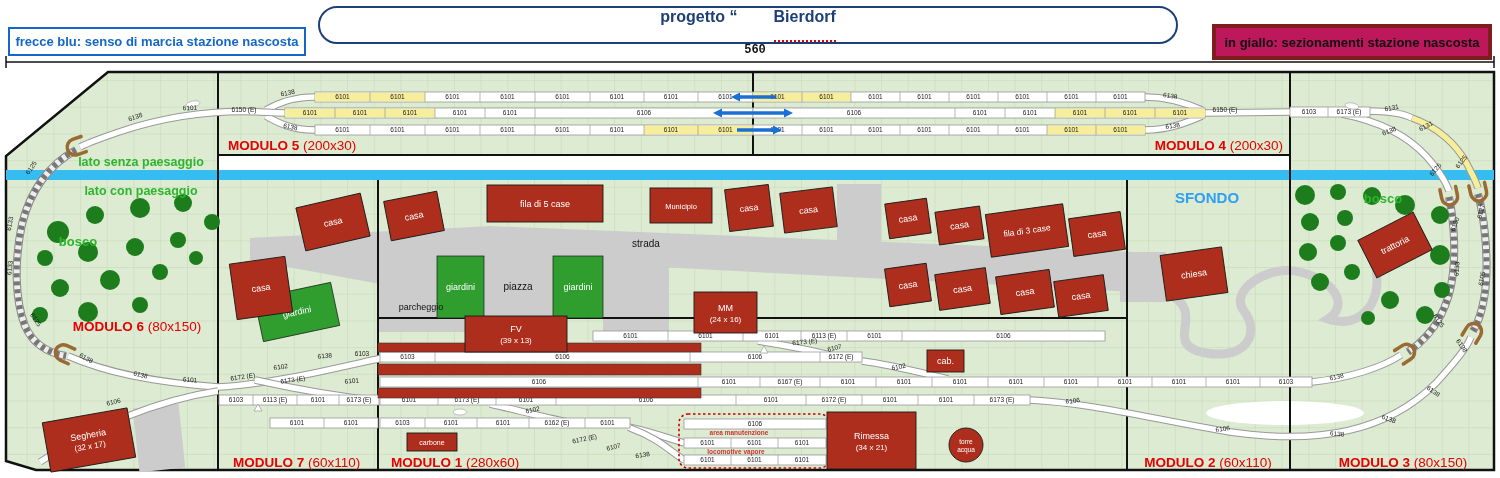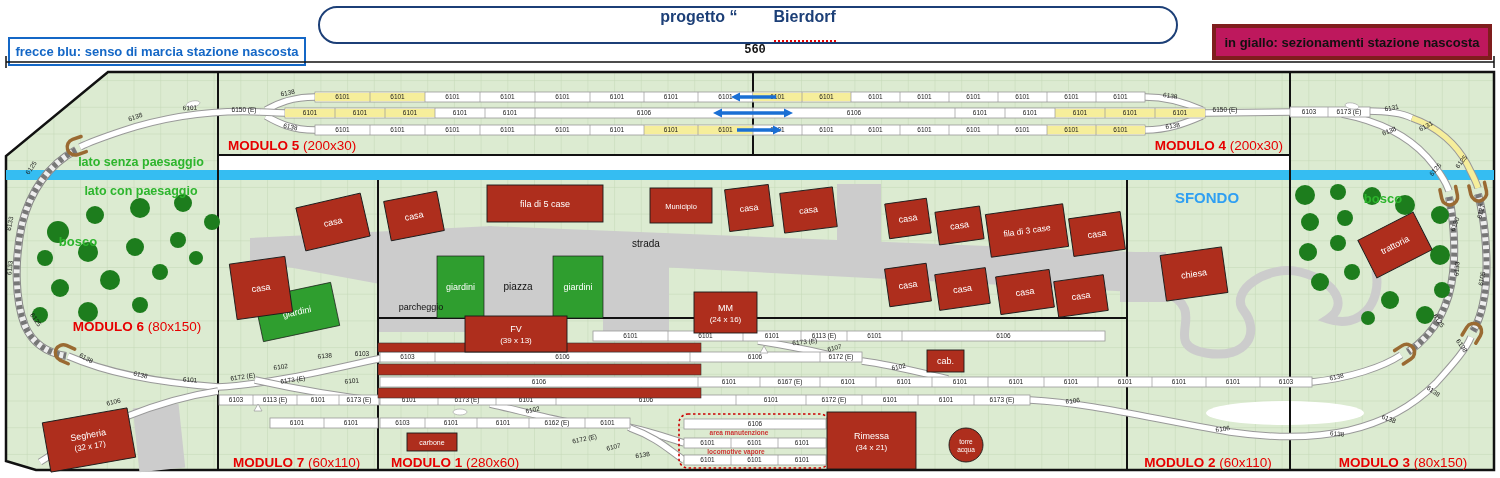--- a/index.html
+++ b/index.html
@@ -1,20 +1,20 @@
 <!DOCTYPE html>
 <html><head>
 <meta charset="utf-8">
 <style>
   html,body{margin:0;padding:0;background:#fff;}
   body{font-family:"Liberation Sans","DejaVu Sans",sans-serif;}
   #root{position:relative;width:1500px;height:478px;background:#fff;overflow:hidden;}
   #plan{position:absolute;left:0;top:0;}
   .hdr-note-left{position:absolute;left:8px;top:27px;width:294px;height:25px;border:2px solid #1467c6;
-    color:#1467c6;font-weight:bold;font-size:13px;display:flex;align-items:center;justify-content:center;background:#fff;margin-top:10px;}
+    color:#1467c6;font-weight:bold;font-size:13px;display:flex;align-items:center;justify-content:center;background:#fff;}
   .title-pill{position:absolute;left:318px;top:6px;width:856px;height:34px;border:2.5px solid #1c3f77;border-radius:22px;
     display:flex;justify-content:center;font-size:16px;font-weight:bold;color:#1c3f77;background:#fff;white-space:pre;}
   .title-pill .bname{border-bottom:2px dotted #e00000;margin-left:36px;}
   .hdr-note-right{position:absolute;left:1212px;top:24px;width:272px;height:28px;background:#be185d;border:4px solid #7f1d1d;
     color:#111;font-weight:bold;font-size:13px;display:flex;align-items:center;justify-content:center;}
   .dim-label{position:absolute;left:700px;top:43px;width:110px;text-align:center;font-weight:bold;font-size:12px;color:#111;font-family:Liberation Mono, monospace;}
   svg text{font-family:"Liberation Sans","DejaVu Sans",sans-serif;}
 </style>
 </head>
 <body>

